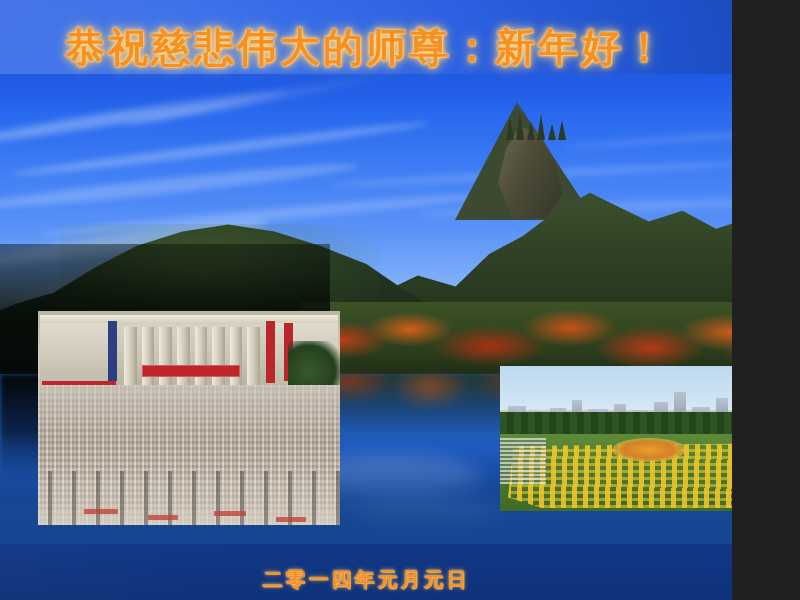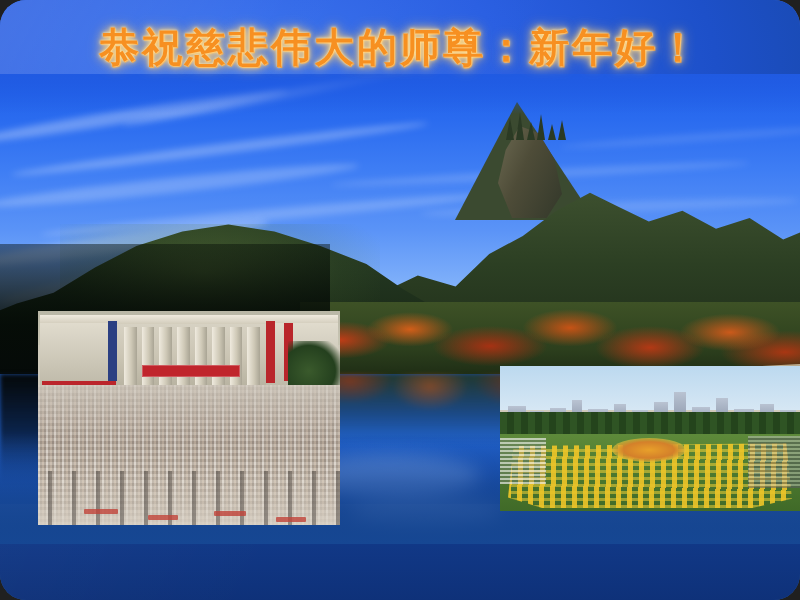--- a/index.html
+++ b/index.html
@@ -7,25 +7,24 @@
     margin: 0;
     padding: 0;
     background: #202020;
   }
   body {
     font-family: "DejaVu Sans", "Liberation Sans", sans-serif;
   }
 
   #card {
     position: relative;
-    width: 800px;
+    width: 732px;
     height: 600px;
     overflow: hidden;
     background: #404040;
-    border-radius: 26px;
   }
 
   
   .backdrop {
     position: absolute;
     inset: 0;
     background:
       radial-gradient(ellipse 700px 380px at 30% 12%, #3b74f0 0%, #2a5fe2 38%, #1d50c9 68%, #16459f 100%),
       linear-gradient(180deg, #2a62e6 0%, #2358d8 40%, #1a4cae 72%, #154690 100%);
   }
@@ -428,14 +427,15 @@
     </div>
     <div class="ri-trees"></div>
     <div class="ri-lawn"></div>
     <div class="ri-form"></div>
     <div class="ri-center"></div>
     <div class="ri-crowd-l"></div>
     <div class="ri-crowd-r"></div>
   </div>
 
   <div id="title" class="title-line">恭祝慈悲伟大的师尊：新年好！</div>
+  <div id="date" class="title-line">二零一四年元月元日</div>
 
 </div>
 
 </body></html>

